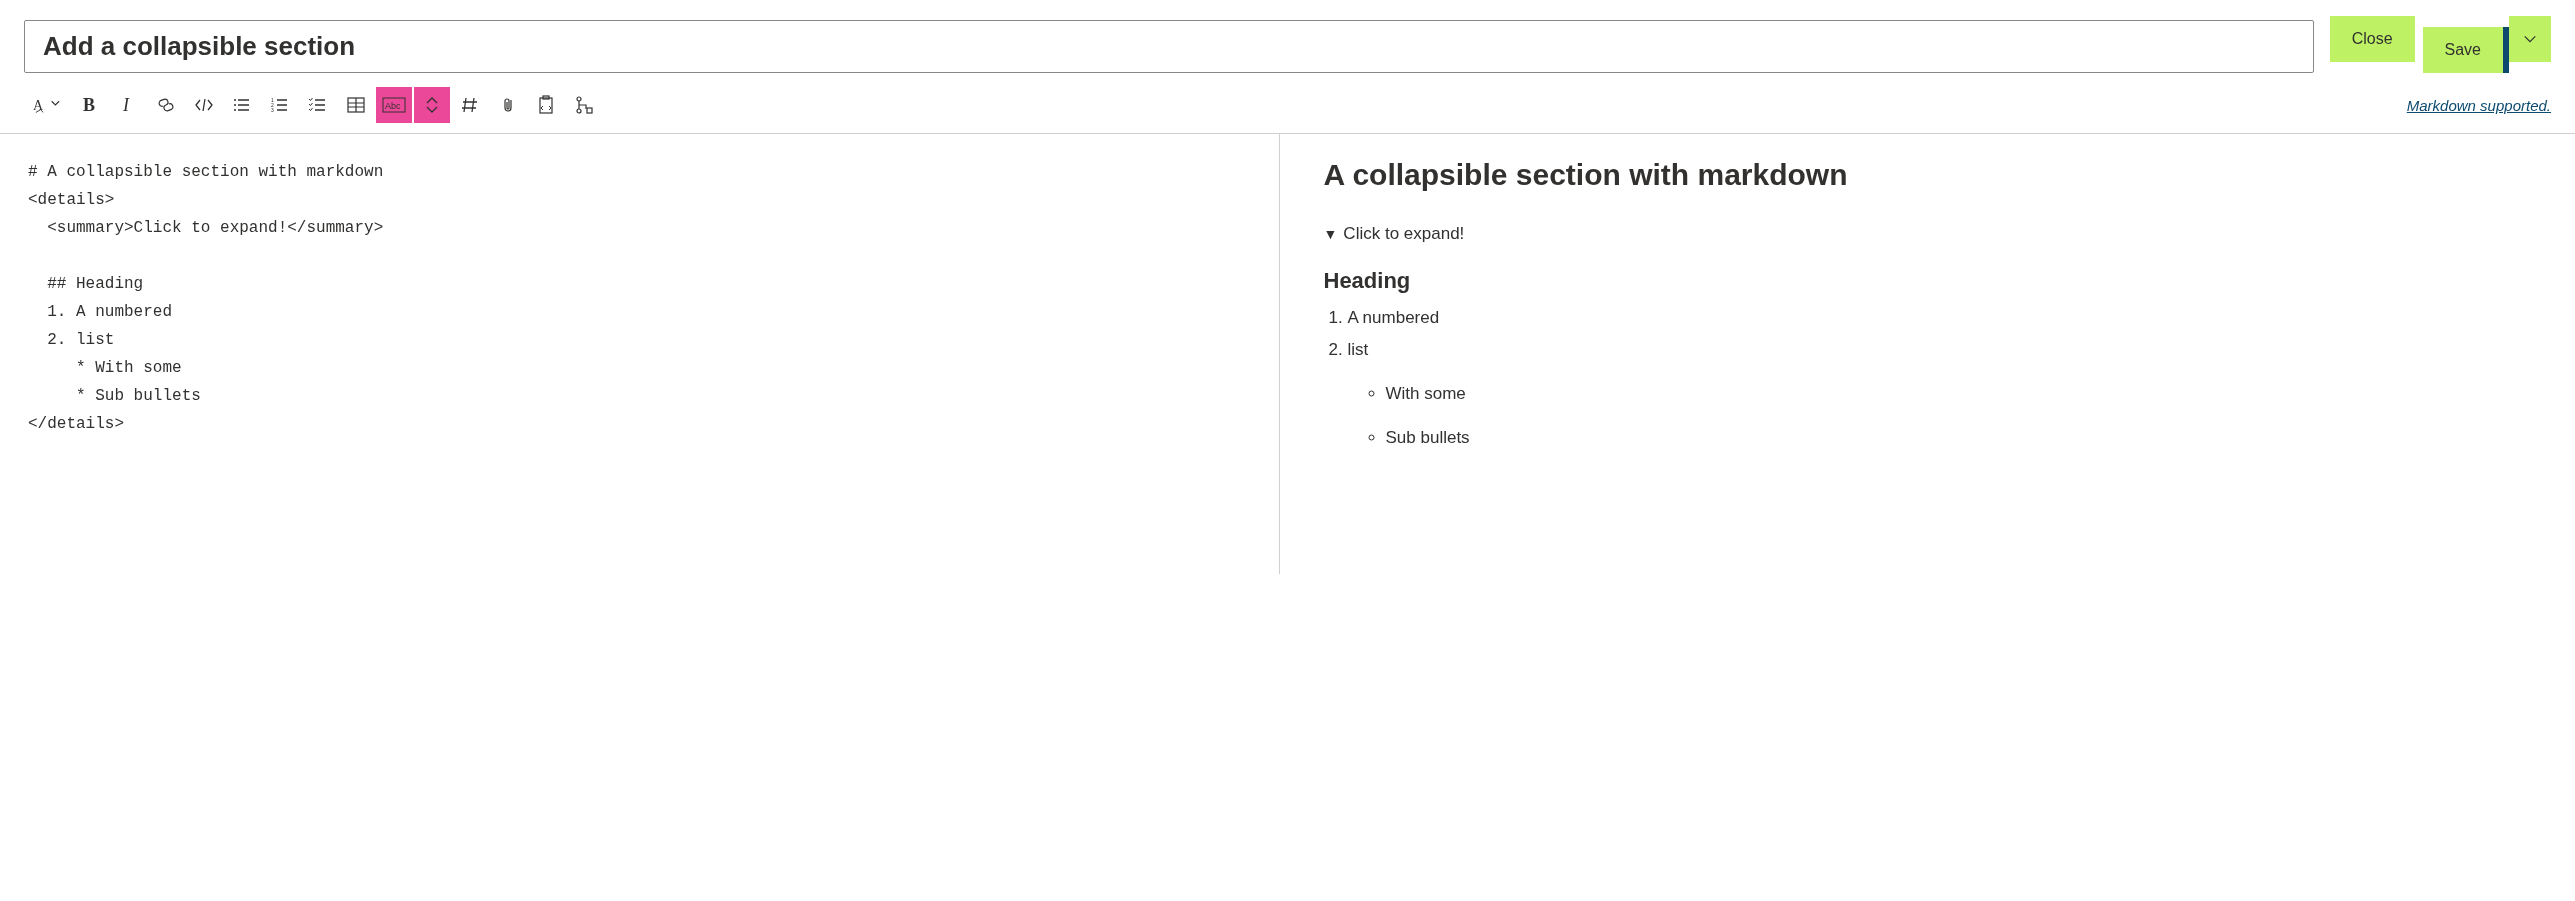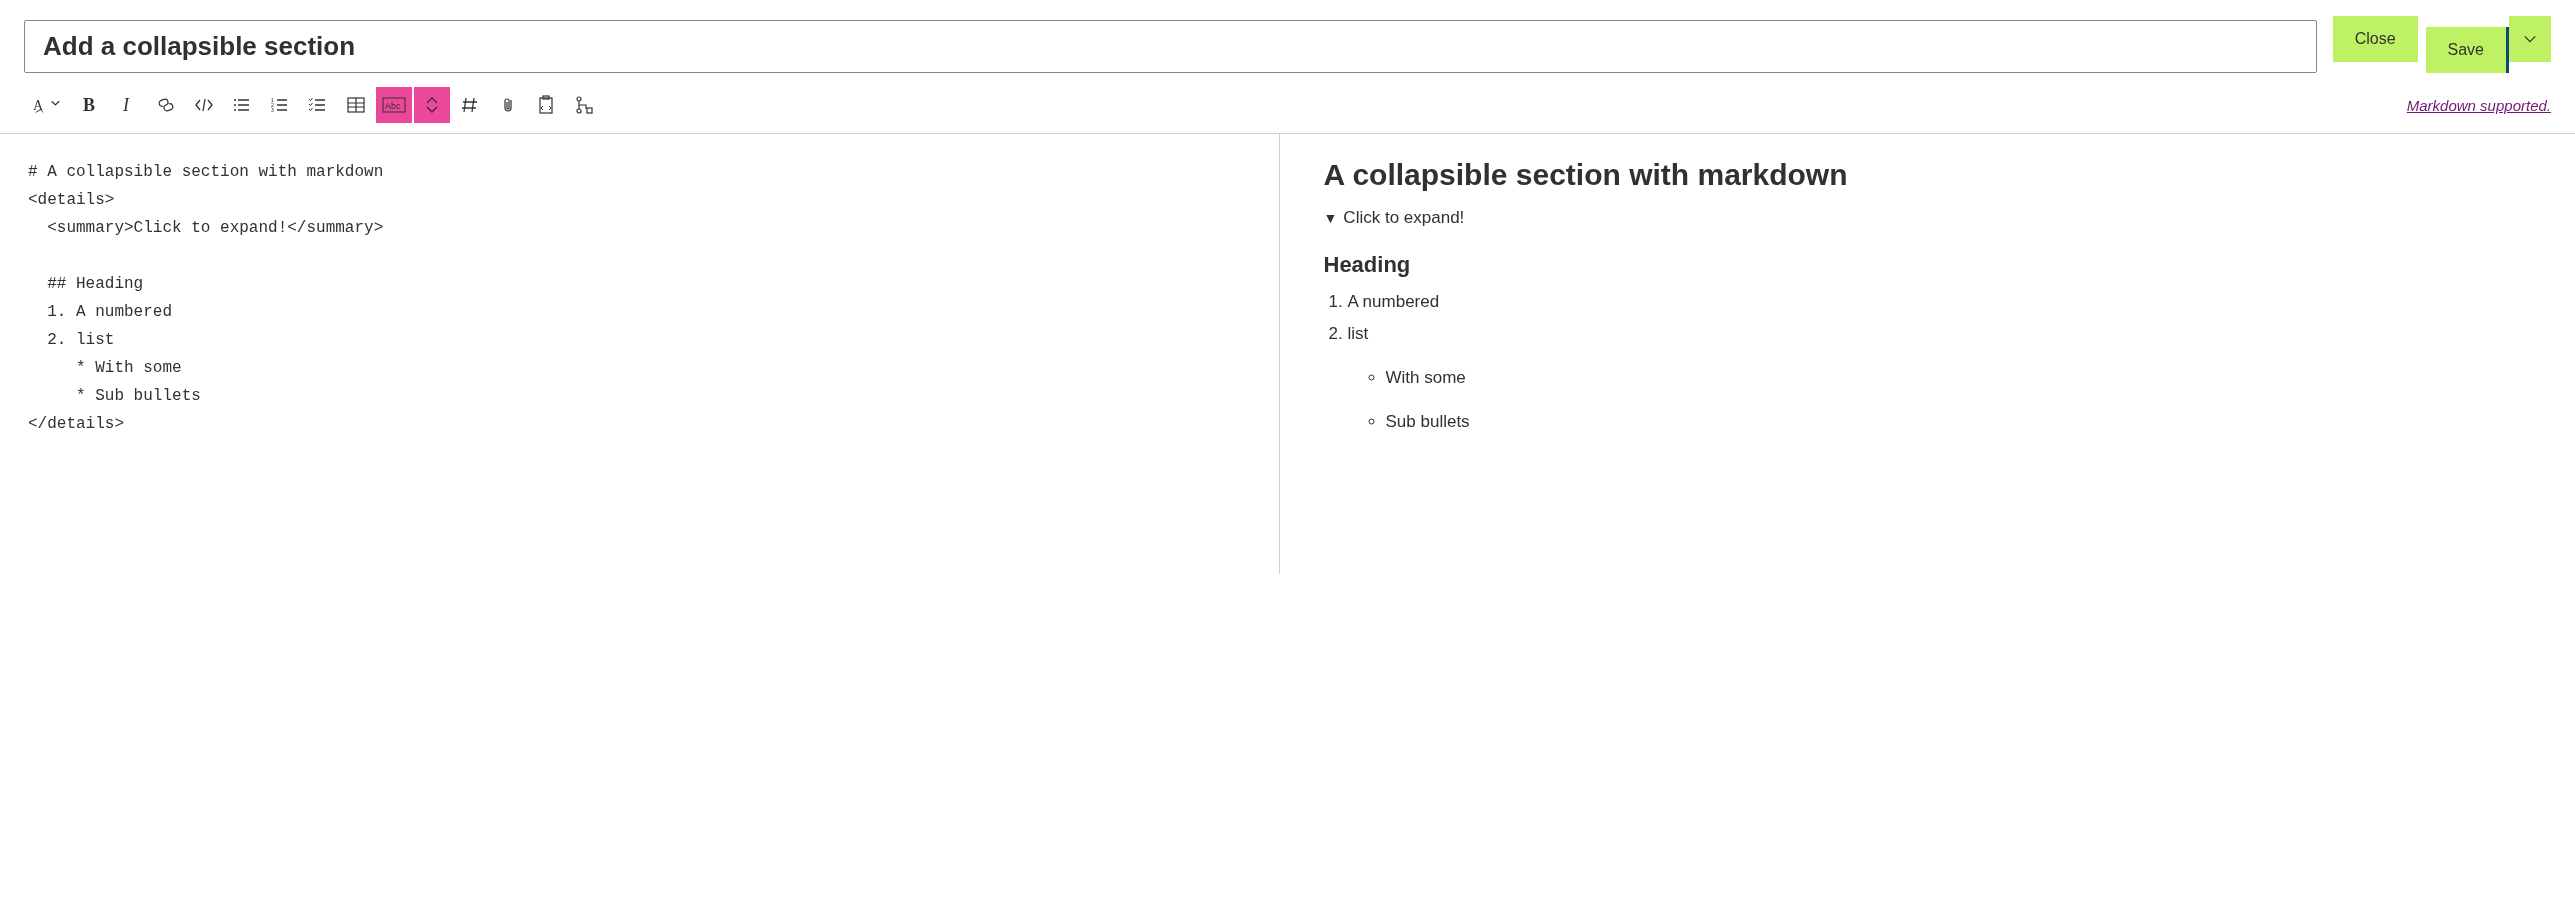--- a/index.html
+++ b/index.html
@@ -39,21 +39,21 @@
     font-size: 16px;
     color: #323130;
     cursor: pointer;
     display: flex;
     align-items: center;
   }
   .btn-split {
     display: flex;
   }
   .btn-split .btn-main {
-    border-right: 3px solid #0c4a6e;
+    border-right: 6px solid #0c4a6e;
     margin-top: 11px;
   }
   .btn-split .btn-chev {
     padding: 0 14px;
   }
   .toolbar-row {
     display: flex;
     align-items: center;
     justify-content: space-between;
     padding: 6px 24px 10px 24px;
@@ -75,21 +75,21 @@
     cursor: pointer;
     color: #323130;
   }
   .tbtn.active {
     background: #ec4899;
   }
   .tbtn svg { display:block; }
   .md-link {
     font-size: 15px;
     font-style: italic;
-    color: #701a75;
+    color: #0c4a6e;
     text-decoration: underline;
     cursor: pointer;
   }
   .split-pane {
     display: flex;
     min-height: 440px;
     gap: 16px;
   }
   .pane-left, .pane-right {
     width: 50%;
@@ -99,21 +99,21 @@
     border-right: 1px solid #d2d0ce;
     font-family: Consolas, "Courier New", monospace;
     font-size: 16px;
     line-height: 1.75;
     white-space: pre;
     color: #323130;
   }
   .pane-right h1 {
     font-size: 30px;
     font-weight: 600;
-    margin: 0 0 16px 0;
+    margin: 0 0 32px 0;
   }
   .summary-line {
     font-size: 17px;
     margin-bottom: 24px;
     display: flex;
     align-items: center;
     gap: 6px;
     cursor: pointer;
   }
   .pane-right h2 {

